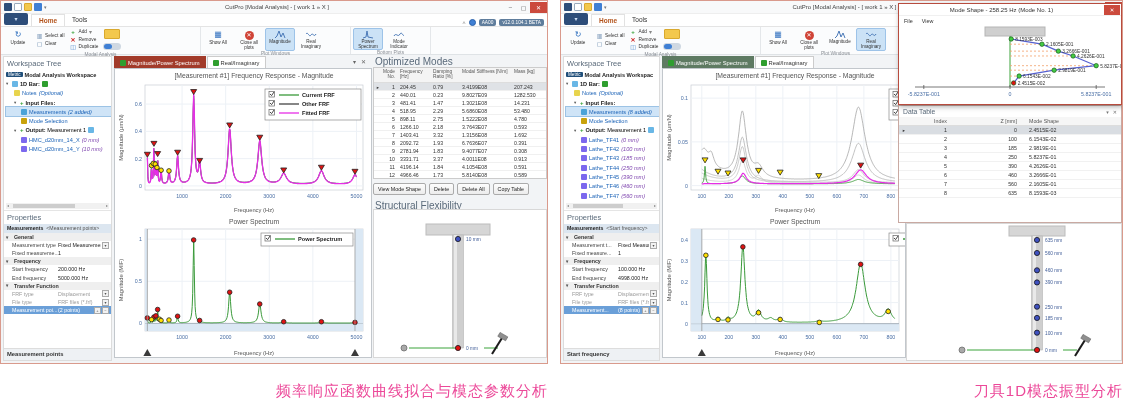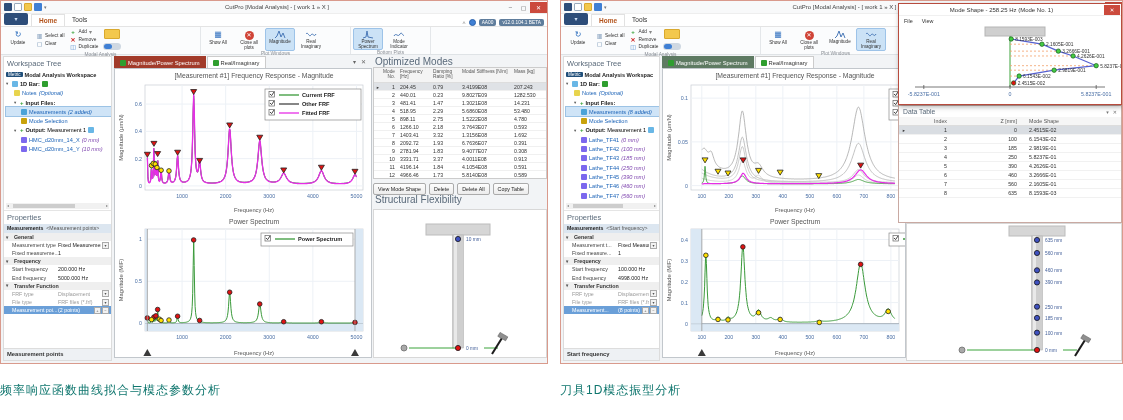--- a/index.html
+++ b/index.html
@@ -121,21 +121,21 @@
 .dt-icons{margin-left:auto;display:flex;gap:4px;font-size:5px;color:#777}
 .dt-h{display:flex;height:9px;background:#f6f6f6;border-bottom:1px solid #ddd;color:#555;align-items:center}
 .dtr{display:flex;height:9px;align-items:center;border-bottom:1px solid #f1f1f1}
 .dtr:first-child{background:#d9dde2}
 .dtr:first-child .dg::after{content:"▸";font-size:4.5px;color:#333}
 .dg{flex:0 0 10px;text-align:center}
 .di{flex:0 0 46px;text-align:right;padding-right:8px}
 .dz{flex:0 0 68px;text-align:right;padding-right:6px}
 .dv{flex:1;padding-left:6px}
 
-.cap{position:absolute;top:382px;font-size:12px;color:#0f766e;text-align:left;letter-spacing:1px}
+.cap{position:absolute;top:382px;font-size:15px;color:#ec4899;text-align:right;letter-spacing:1px}
 </style>
 </head>
 <body>
 
 <div class="win" style="left:0;width:548px">
   <div class="tbar">
     <span class="qa">
       <span class="qi logo"></span>
       <span class="qi doc"></span>
       <span class="qi fold"></span>
@@ -587,21 +587,21 @@
       </div>
       </div>
   </div>
   <div class="btnrow" style="left:372px;top:182px">
 
   <span class="btn">View Mode Shape</span>
       <span class="btn">Delete</span>
       <span class="btn">Delete All</span>
       <span class="btn">Copy Table</span>
     </div>
-  <div class="sec-title" style="left:374px;top:193px">Structural Flexibility</div>
+  <div class="sec-title" style="left:374px;top:199px">Structural Flexibility</div>
   <svg id="flexL" class="chart sfsvg" style="left:372px;top:208px" width="174" height="149">
       <rect x="52" y="14" width="64" height="11" fill="#d6d6d6" stroke="#bcbcbc"></rect>
       <rect x="78.5" y="25" width="11" height="113" fill="#cfcfcf" stroke="#b5b5b5" stroke-width="0.6"></rect>
       <rect x="80" y="25" width="3" height="113" fill="#e9e9e9"></rect>
       <line x1="35" y1="138" x2="81" y2="138" stroke="#3aa33a" stroke-width="1"></line>
       <circle cx="30" cy="138" r="3" fill="#a9a9a9" stroke="#6d6d6d" stroke-width="0.8"></circle>
       <line x1="110" y1="138" x2="124" y2="138" stroke="#3aa33a" stroke-width="1"></line>
       <line x1="118" y1="144" x2="128" y2="128" stroke="#1c1c1c" stroke-width="2"></line>
       <rect x="124" y="124" width="9" height="4.5" fill="#8f8f8f" stroke="#555" stroke-width="0.5" transform="rotate(30 128 127)"></rect>
       <circle cx="84" cy="29" r="2.6" fill="#3f51c0" stroke="#15151a" stroke-width="0.8"></circle>

